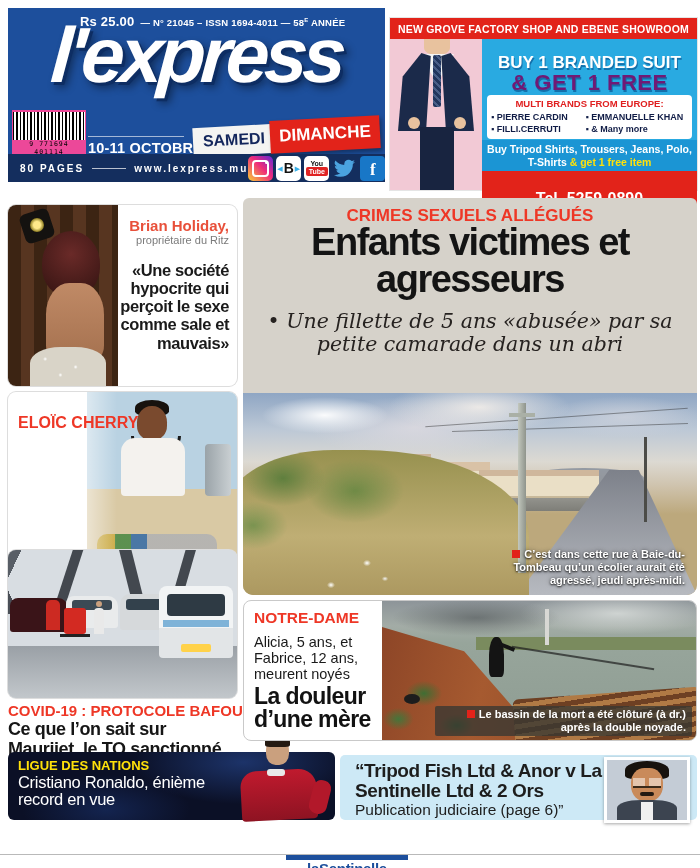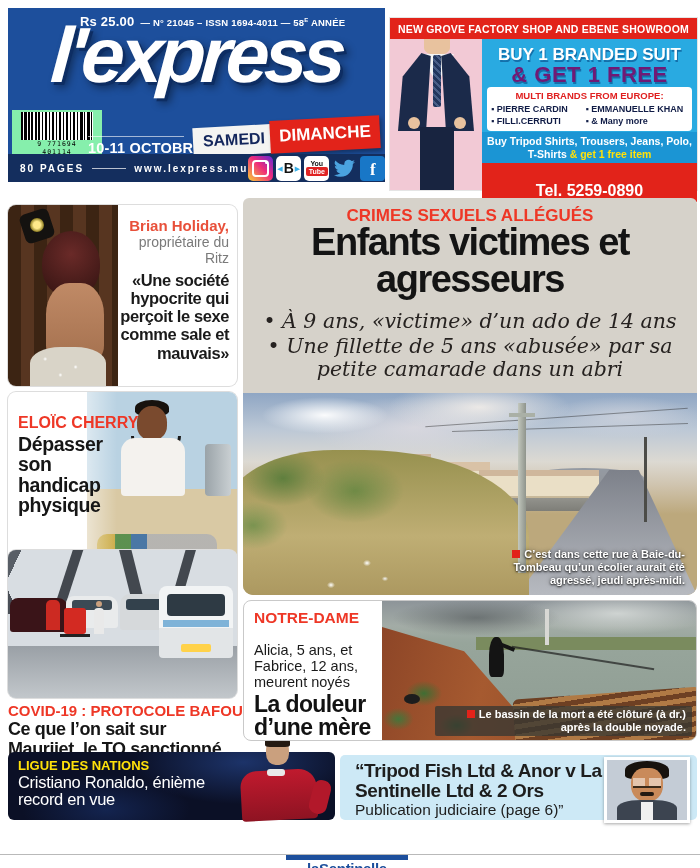--- a/index.html
+++ b/index.html
@@ -9,21 +9,21 @@
   
   .masthead{position:absolute;left:8px;top:8px;width:377px;height:174px;}
   .mh-blue{position:absolute;left:0;top:0;right:0;height:146px;background:var(--masthead-blue,#1d4f9c);overflow:hidden;}
   .mh-topline{position:absolute;left:72px;top:6px;color:#fff;font-size:9.5px;font-weight:bold;white-space:nowrap;letter-spacing:.2px;}
   .mh-topline .price{font-size:13px;margin-right:6px;}
   .mh-topline sup{font-size:6px;}
   .mh-logo{position:absolute;left:0px;top:8px;width:100%;text-align:center;
            font-style:italic;font-weight:bold;font-size:78px;line-height:1;color:#fff;
            letter-spacing:-5px;transform:skewX(-4deg);
            text-shadow:3px 3px 0 #0d2d63,5px 5px 8px rgba(0,0,0,.45);}
-  .barcode{position:absolute;left:4px;top:102px;width:72px;height:42px;background:#86efac;padding:2px 9px 1px;}
+  .barcode{position:absolute;left:4px;top:102px;width:72px;height:42px;background:#ec4899;padding:2px 1px 1px;}
   .barcode-bars{height:28px;background:repeating-linear-gradient(90deg,#000 0 1.5px,#fff 1.5px 3px,#000 3px 5.5px,#fff 5.5px 7px);}
   .barcode-digits{font-family:"DejaVu Sans Mono",monospace;font-size:6.5px;letter-spacing:1px;color:#000;text-align:center;}
   .mh-date-rule{position:absolute;left:80px;top:128px;width:96px;border-top:1px solid rgba(255,255,255,.6);}
   .mh-date{position:absolute;left:80px;top:132px;color:#fff;font-weight:bold;font-size:14.5px;letter-spacing:.2px;}
   .day-box{position:absolute;font-weight:bold;text-align:center;}
   .day-sat{left:185px;top:118px;width:82px;padding:5px 0 6px;background:#f4f4f2;color:var(--navy-text,#13265c);
            font-size:16px;transform:rotate(-3deg);box-shadow:2px 3px 4px rgba(0,0,0,.35);}
   .day-sun{left:262px;top:110px;width:110px;padding:6px 0 7px;background:var(--brand-red,#e2231a);color:#fff;
            font-size:17px;transform:rotate(-3deg);box-shadow:2px 3px 4px rgba(0,0,0,.35);}
   .mh-strip{position:absolute;left:0;right:0;bottom:0;height:28px;background:var(--strip-navy,#142e5e);
@@ -58,21 +58,21 @@
   .suit-head{position:absolute;left:34px;top:0px;width:26px;height:16px;background:#e8c29e;border-radius:0 0 45% 45%;}
   .suit-shirt{position:absolute;left:30px;top:15px;width:34px;height:30px;background:#f5f5f5;clip-path:polygon(0 0,100% 0,50% 100%);}
   .suit-tie{position:absolute;left:43px;top:16px;width:8px;height:52px;background:repeating-linear-gradient(45deg,#22365e 0 3px,#4a5f88 3px 5px);border-radius:2px;}
   .suit-jacket{position:absolute;left:8px;top:14px;width:78px;height:78px;background:#1b2a4a;
                clip-path:polygon(30% 0,42% 4%,36% 100%,0 100%,6% 30%);}
   .suit-jacket.rt{transform:scaleX(-1);left:auto;right:8px;}
   .suit-pants{position:absolute;left:30px;top:88px;width:34px;height:64px;background:#182440;}
   .suit-hand{position:absolute;left:18px;top:78px;width:12px;height:12px;background:#e8c29e;border-radius:50%;}
   .suit-hand.rt{left:auto;right:16px;}
   .ad-right{position:absolute;left:92px;right:0;top:0;bottom:0;display:flex;flex-direction:column;}
-  .ad-offer{text-align:center;padding-top:7px;height:49px;}
+  .ad-offer{text-align:center;padding-top:15px;height:49px;}
   .ad-offer-1{color:#fff;font-weight:bold;font-size:17px;line-height:1.05;text-shadow:1px 2px 0 #1470ab;}
   .ad-offer-2{color:#701a75;font-weight:bold;font-size:22px;line-height:1.0;text-shadow:1px 2px 0 #1470ab;letter-spacing:.5px;}
   .ad-brands{background:#fff;border-radius:4px;margin:1px 5px;padding:3px 4px 4px;}
   .ad-brands-title{color:#e02020;font-weight:bold;font-size:9.5px;text-align:center;}
   .ad-brands-grid{display:grid;grid-template-columns:48% 52%;margin-top:2px;}
   .ad-brand{color:#101c46;font-weight:bold;font-size:9px;line-height:1.35;white-space:nowrap;}
   .ad-promo{background:var(--ad-strip-blue,#1b95d4);color:#fff;font-weight:bold;font-size:10.5px;
             text-align:center;line-height:1.2;padding:3px 2px;flex:1;}
   .ad-promo .yl{color:var(--highlight-yellow,#ffe10a);}
   .ad-tel{background:var(--brand-red,#e2231a);color:#fff;font-weight:bold;font-size:16px;text-align:center;padding:19px 0 2px;}
@@ -86,21 +86,21 @@
   .brian-photo .spot{position:absolute;left:14px;top:6px;width:30px;height:30px;background:#141210;border-radius:6px;transform:rotate(-18deg);}
   .brian-photo .lens{position:absolute;left:22px;top:13px;width:14px;height:14px;background:radial-gradient(circle at 50% 50%,#ffe98a 0 35%,#8a7a20 70%,#222 100%);border-radius:50%;}
   .brian-photo .hair{position:absolute;left:34px;top:26px;width:58px;height:66px;background:radial-gradient(circle at 50% 35%,#6a2a28,#3c1715 80%);border-radius:50% 50% 45% 45%;}
   .brian-photo .back{position:absolute;left:38px;top:78px;width:58px;height:78px;background:linear-gradient(180deg,#c08a66,#a5714f);border-radius:40% 40% 20% 20%;}
   .brian-photo .skirt{position:absolute;left:22px;top:142px;width:76px;height:40px;background:
       radial-gradient(3px 3px at 20% 30%,#fff,transparent 70%),
       radial-gradient(3px 3px at 60% 50%,#fff,transparent 70%),
       radial-gradient(3px 3px at 40% 70%,#fff,transparent 70%),#d9d4c8;border-radius:40% 40% 0 0;}
   .brian-text{position:absolute;right:8px;top:12px;width:112px;text-align:right;}
   .brian-name{color:#e8503a;font-weight:bold;font-size:15px;}
-  .brian-role{color:#7a7a7a;font-size:14px;margin-bottom:5px;}
+  .brian-role{color:#7a7a7a;font-size:11px;margin-bottom:15px;}
   .brian-quote{color:#1a1a1a;font-weight:bold;font-size:16.5px;line-height:1.1;letter-spacing:-.4px;}
   
   .eloic{top:392px;height:176px;}
   .eloic-photo{position:absolute;right:0;top:0;bottom:0;width:150px;
      background:linear-gradient(180deg,#b9d2e2 0 55%,#d9c9a4 55% 100%);}
   .eloic-photo .head{position:absolute;left:50px;top:14px;width:30px;height:34px;background:#7a4a2e;border-radius:48% 48% 42% 42%;}
   .eloic-photo .hair{position:absolute;left:48px;top:8px;width:34px;height:16px;background:#17120e;border-radius:50% 50% 30% 30%;}
   .eloic-photo .tank{position:absolute;left:34px;top:46px;width:64px;height:58px;background:#f4f2ee;border-radius:14px 14px 4px 4px;}
   .eloic-photo .phones{position:absolute;left:44px;top:44px;width:44px;height:12px;border:3px solid #1a1a1a;border-top:none;border-radius:0 0 20px 20px;}
   .eloic-photo .drum{position:absolute;right:6px;top:52px;width:26px;height:52px;background:linear-gradient(90deg,#9aa3a8,#c9cfd2);border-radius:4px;}
@@ -190,21 +190,21 @@
   .sp-w2{left:46%;top:17%;width:52%;transform:rotate(-2deg);}
   .photo-caption{position:absolute;right:12px;bottom:8px;text-align:right;color:#fff;font-weight:bold;font-size:11px;
      line-height:1.18;text-shadow:0 1px 2px rgba(0,0,0,.85),0 0 4px rgba(0,0,0,.5);width:180px;}
   .red-sq{display:inline-block;width:8px;height:8px;background:var(--brand-red,#e2231a);margin-right:4px;}
 
   
   .nd-panel{position:absolute;left:243px;top:600px;width:454px;height:141px;background:#fff;border:1px solid #c9c9c9;
             border-radius:8px;box-sizing:border-box;overflow:hidden;}
   .nd-text{position:absolute;left:10px;top:8px;width:128px;}
   .nd-kicker{color:var(--kicker-red,#ee3726);font-weight:bold;font-size:15.5px;}
-  .nd-lead{color:#1a1a1a;font-size:14.5px;line-height:1.12;margin-top:15px;}
+  .nd-lead{color:#1a1a1a;font-size:14.5px;line-height:1.12;margin-top:7px;}
   .nd-title{color:#121212;font-weight:bold;font-size:23px;line-height:1.0;letter-spacing:-.6px;margin-top:2px;}
   .nd-photo{position:absolute;left:138px;top:0;right:0;bottom:0;overflow:hidden;
      background:linear-gradient(180deg,#8d9499 0%,#a3aca6 18%,#97a59b 30%,#8e9c92 100%);}
   .ndp-cloud{position:absolute;left:0;top:0;right:0;height:30%;background:
      radial-gradient(120px 26px at 30% 40%,rgba(70,75,78,.55),transparent 70%),
      radial-gradient(140px 30px at 75% 30%,rgba(220,224,222,.8),transparent 70%);}
   .ndp-field{position:absolute;left:30%;top:26%;right:0;height:9%;background:#7a8b5e;}
   .ndp-pole{position:absolute;left:52%;top:6%;width:4px;height:26%;background:#d8d8d4;}
   .ndp-bank{position:absolute;left:-4%;top:16%;width:58%;height:92%;
      clip-path:polygon(0 0,52% 22%,100% 100%,0 100%);
@@ -352,21 +352,20 @@
       <div class="drum"></div>
       <div class="hair"></div>
       <div class="head"></div>
       <div class="phones"></div>
       <div class="tank"></div>
       <div class="masks"></div>
     </div>
     <div class="eloic-fade"></div>
     <div class="eloic-text">
       <div class="eloic-kicker">ELOÏC CHERRY</div>
-      <div class="eloic-title">Dépasser son handicap physique</div>
     </div>
   </div>
 
   <div class="card covid-photo">
     <div class="cv-canopy"></div>
     <div class="cv-beam cv-b1"></div>
     <div class="cv-beam cv-b2"></div>
     <div class="cv-beam cv-b3"></div>
     <div class="cv-road"></div>
     <div class="cv-car1"></div>
@@ -400,21 +399,20 @@
       <div class="collar"></div>
       <div class="head"></div>
       <div class="hair"></div>
     </div>
   </div>
 
   <div class="main-panel">
     <div class="main-kicker">CRIMES SEXUELS ALLÉGUÉS</div>
     <div class="main-headline">Enfants victimes et agresseurs</div>
     <div class="main-bullets">
-      <span class="b">• À 9 ans, «victime» d’un ado de 14 ans</span>
       <span class="b">• Une fillette de 5 ans «abusée» par sa petite camarade dans un abri</span>
     </div>
     <div class="street-photo">
       <div class="sp-clouds"></div>
       <div class="sp-mountain"></div>
       <div class="sp-house sp-h1"></div>
       <div class="sp-house sp-h2"></div>
       <div class="sp-house sp-h3"></div>
       <div class="sp-wall"></div>
       <div class="sp-road"></div>

